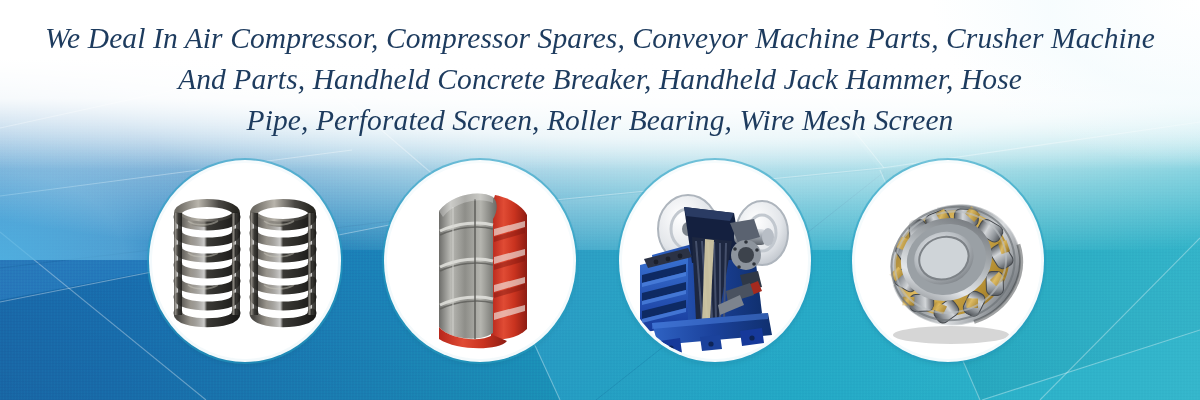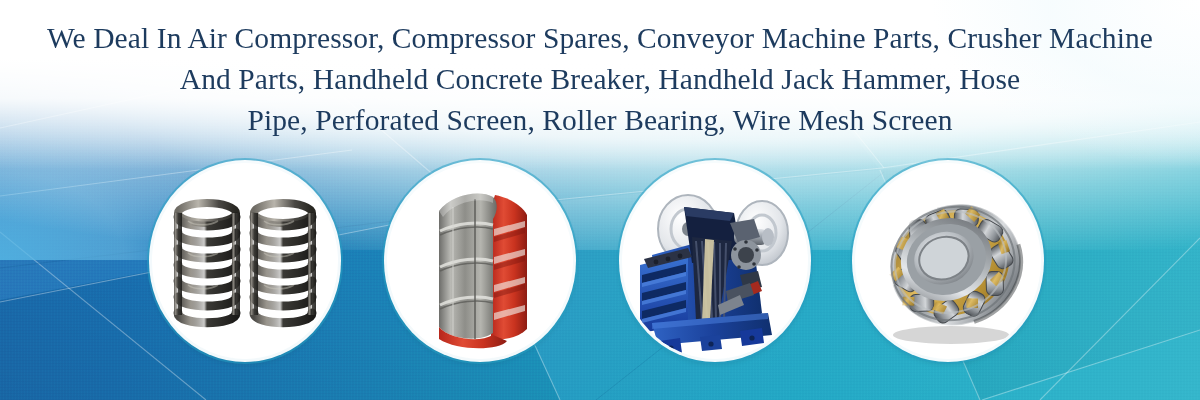--- a/index.html
+++ b/index.html
@@ -76,20 +76,21 @@
     position: absolute;
     left: 0; right: 0;
     top: 18px;
     text-align: center;
     color: #1d3b5e;
     font-size: 29.5px;
     line-height: 41px;
     letter-spacing: .1px;
     white-space: pre-line;
     z-index: 6;
+    font-style: italic;
   }
 
   
   .circles {
     position: absolute;
     left: 0; top: 163px;
     width: 1200px; height: 197px;
     z-index: 5;
   }
   .circle {

